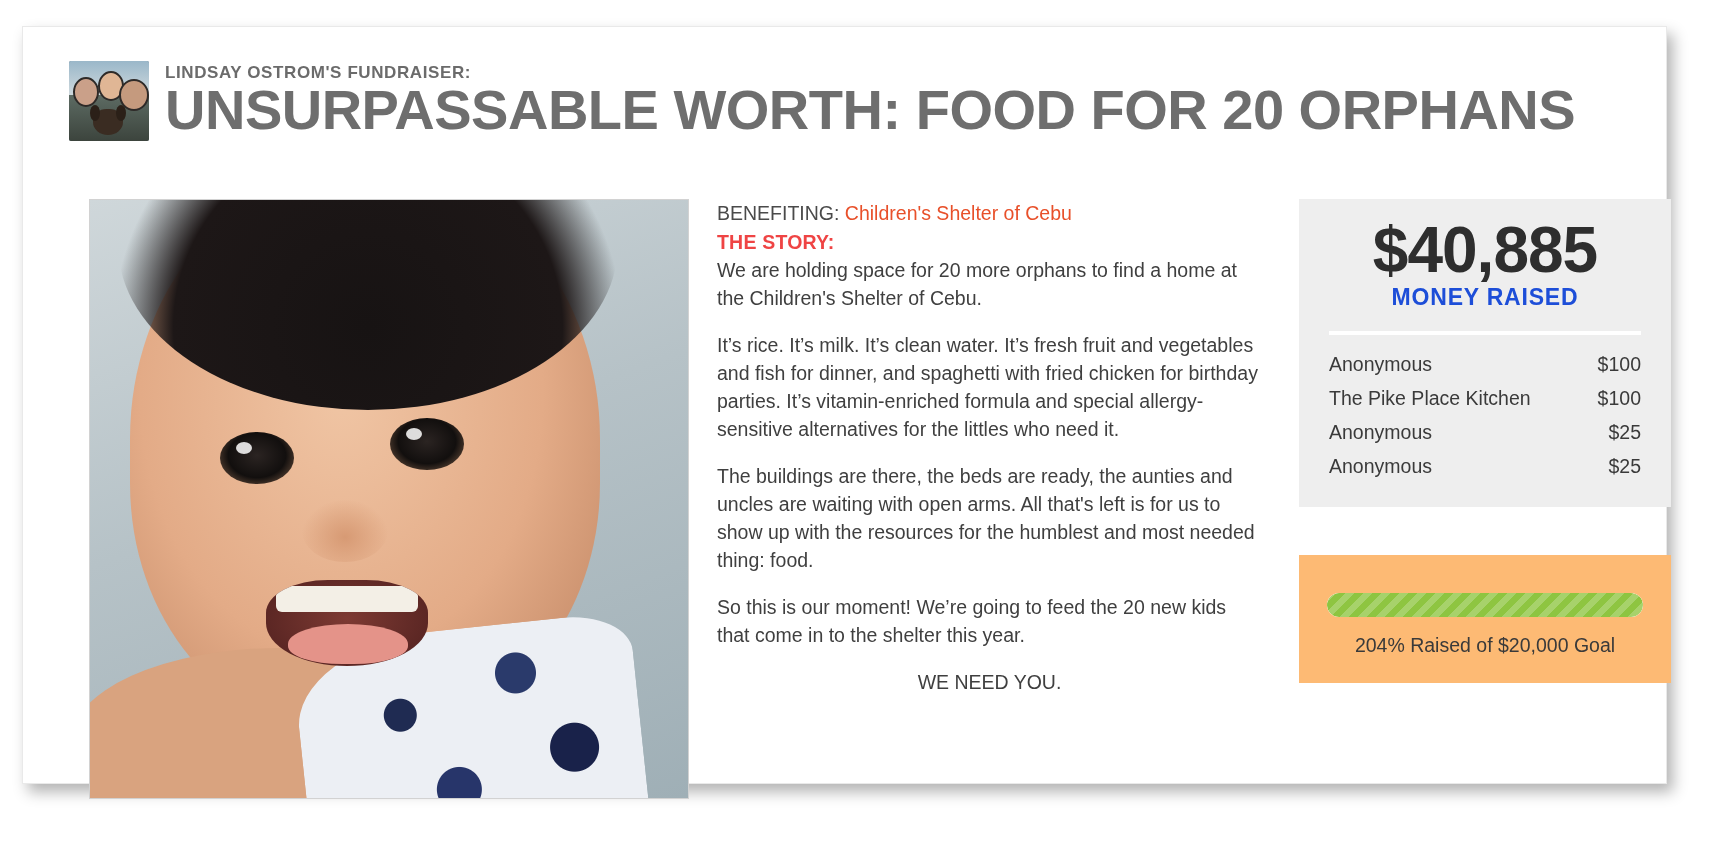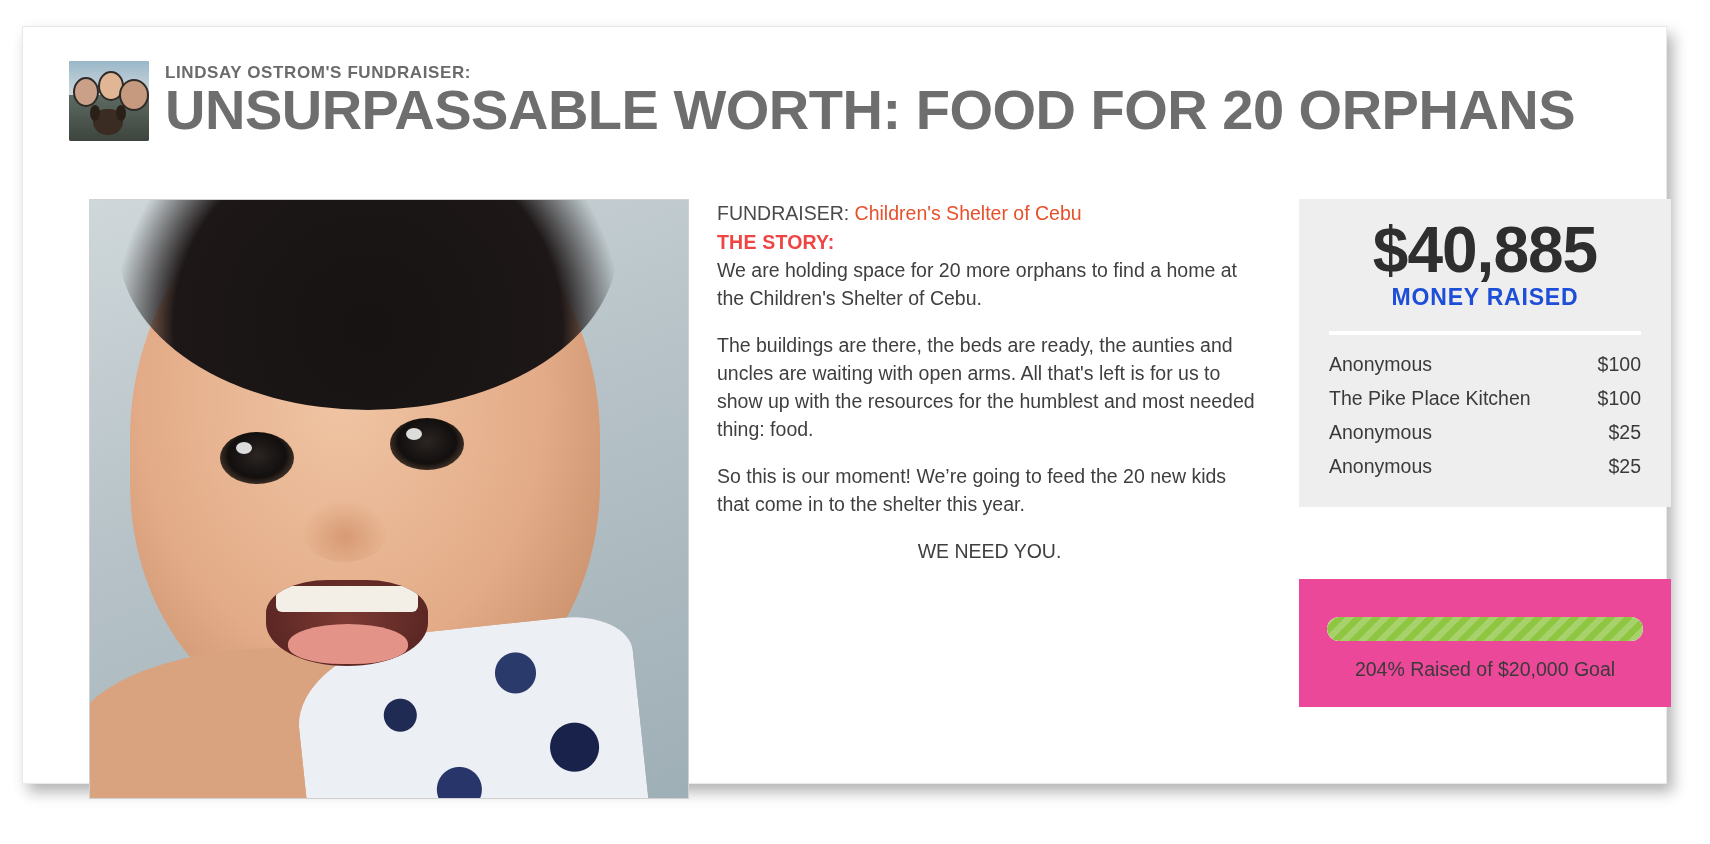--- a/index.html
+++ b/index.html
@@ -252,24 +252,24 @@
     line-height: 28px;
     color: #3a3a3a;
     padding: 3px 0;
   }
   .donor-name { padding-right: 14px; }
   .donor-amount { white-space: nowrap; }
 
   .rail-progress {
     position: absolute;
     left: 1276px;
-    top: 552px;
+    top: 528px;
     width: 372px;
     height: 128px;
-    background: #ec4899;
+    background: #fdba74;
     box-sizing: border-box;
     padding: 38px 28px 0 28px;
   }
   .bar-track {
     height: 24px;
     background: #ffffff;
     border-radius: 12px;
     overflow: hidden;
   }
   .bar-fill {
@@ -321,25 +321,26 @@
       <div class="eye r"></div>
       <div class="nose"></div>
       <div class="mouth">
         <div class="teeth"></div>
         <div class="tongue"></div>
       </div>
     </div>
 
     <div class="story">
       <div class="benefiting">
-        <span>FUNDRAISER:</span>
+        <span>BENEFITING:</span>
         <span class="org">Children's Shelter of Cebu</span>
       </div>
       <div class="story-label">THE STORY:</div>
       <p class="first">We are holding space for 20 more orphans to find a home at the Children's Shelter of Cebu.</p>
+      <p>It’s rice. It’s milk. It’s clean water. It’s fresh fruit and vegetables and fish for dinner, and spaghetti with fried chicken for birthday parties. It’s vitamin-enriched formula and special allergy-sensitive alternatives for the littles who need it.</p>
       <p>The buildings are there, the beds are ready, the aunties and uncles are waiting with open arms. All that's left is for us to show up with the resources for the humblest and most needed thing: food.</p>
       <p>So this is our moment! We’re going to feed the 20 new kids that come in to the shelter this year.</p>
       <p class="last">WE NEED YOU.</p>
     </div>
 
     <div class="rail-raised">
       <div class="amount">$40,885</div>
       <div class="amount-label">MONEY RAISED</div>
       <div class="rail-divider"></div>
 

